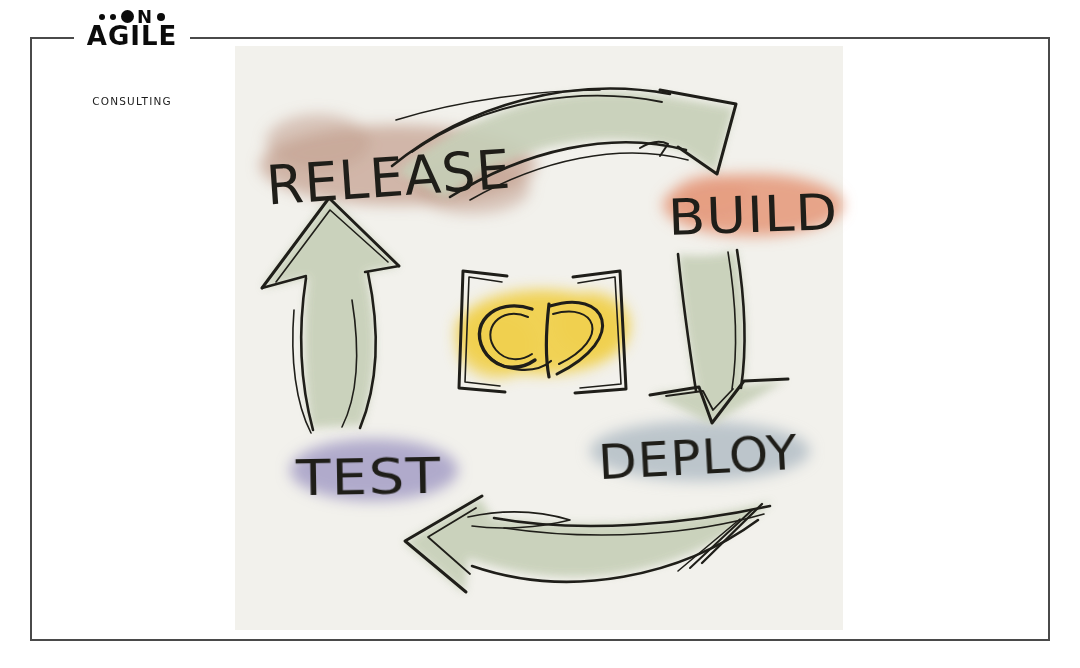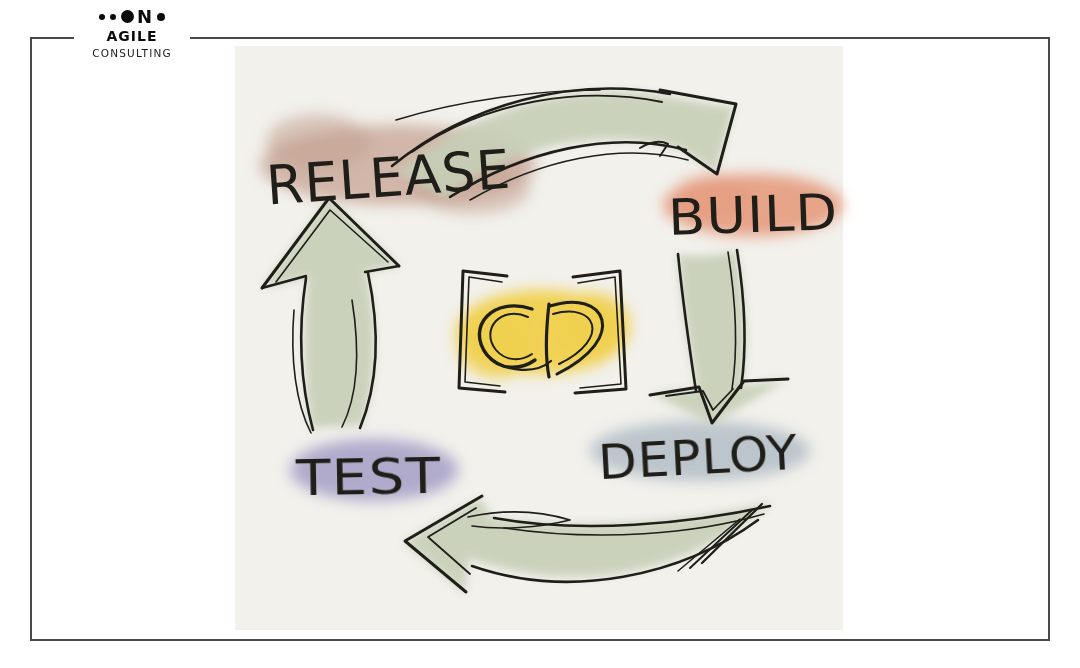--- a/index.html
+++ b/index.html
@@ -8,22 +8,22 @@
   .frame{position:absolute;left:30px;top:37px;width:1016px;height:600px;
          border:2px solid #4a4a4a;z-index:1;}
   .logo{position:absolute;left:74px;top:5px;width:112px;background:#ffffff;z-index:3;
         text-align:center;padding:3px 2px 2px 2px;color:#0b0b0b;}
   .logo-dots{display:flex;align-items:center;justify-content:center;gap:5px;height:17px;}
   .dot{background:#0b0b0b;border-radius:50%;display:inline-block;}
   .dot-s{width:6px;height:6px;}
   .dot-l{width:13px;height:13px;margin-right:-2px;}
   .dot-m{width:8px;height:8px;}
   .logo-n{font-weight:bold;font-size:18px;line-height:17px;letter-spacing:0;}
-  .logo-name{font-weight:bold;font-size:14px;line-height:22px;letter-spacing:1px;}
-  .logo-sub{font-size:10.5px;line-height:13px;letter-spacing:1.2px;color:#1c1c1c;}
+  .logo-name{font-weight:bold;font-size:26px;line-height:22px;letter-spacing:1px;}
+  .logo-sub{font-size:10.5px;line-height:13px;letter-spacing:1.2px;color:#1c1c1c;margin-top:48px;}
   .panel{position:absolute;left:235px;top:46px;width:608px;height:584px;background:#f2f1ec;z-index:0;}
   svg.sketch{position:absolute;left:0;top:0;z-index:2;}
   .ink{stroke:#1f1e19;fill:none;stroke-linecap:round;stroke-linejoin:round;}
   .handtext{letter-spacing:1px;}
 </style>
 </head>
 <body>
 
 <div class="stage">
   <div class="panel"></div>

